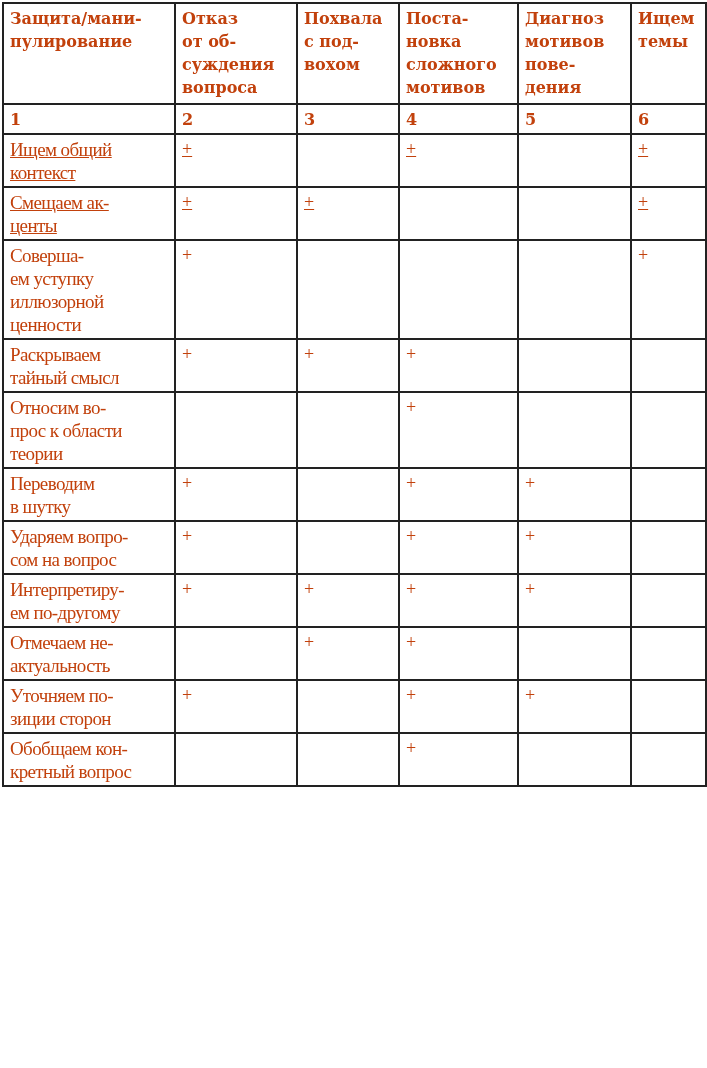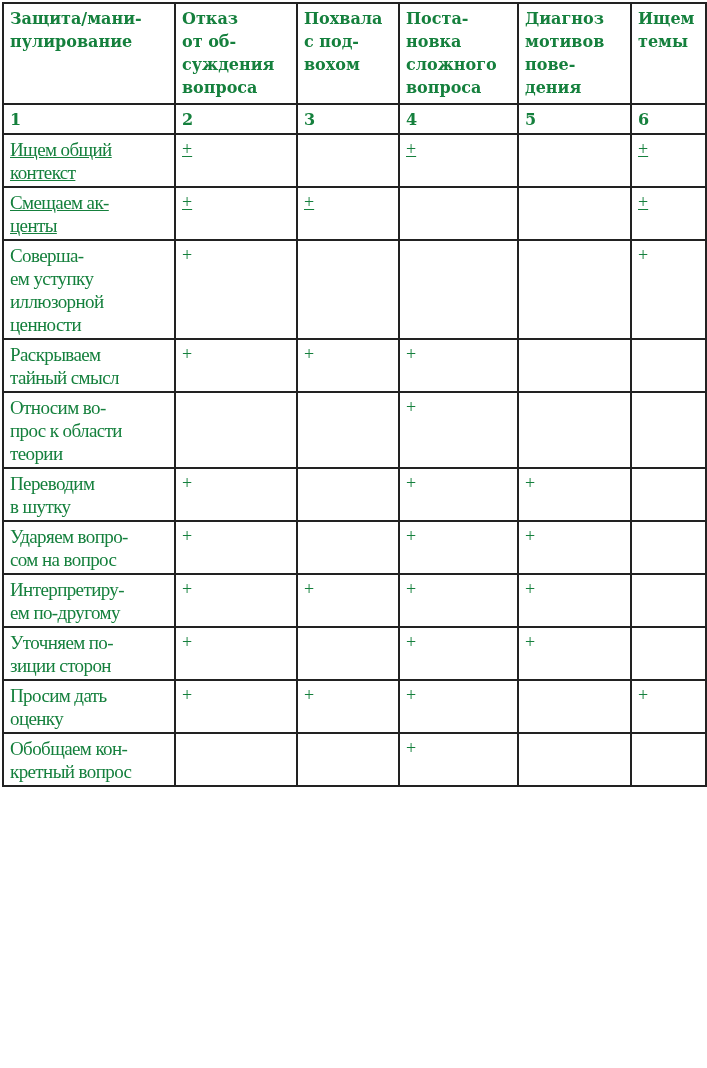--- a/index.html
+++ b/index.html
@@ -2,21 +2,21 @@
 <html><head>
 <meta charset="utf-8">
 <style>
   html, body { margin: 0; padding: 0; background: #ffffff; }
   body { width: 707px; height: 1068px; overflow: hidden; }
   table {
     border-collapse: collapse;
     position: absolute; left: 2px; top: 2px;
     width: 703px;
     table-layout: fixed;
-    color: #15803d;
+    color: #c2410c;
   }
   td, th {
     border: 2px solid #222;
     vertical-align: top;
     padding: 3px 6px 2px 6px;
     font-family: "Liberation Serif", "DejaVu Serif", serif;
     font-size: 19px;
     line-height: 23px;
     text-align: left;
   }
@@ -45,21 +45,21 @@
       <th><span>Отказ
 от об-
 суждения
 вопроса</span></th>
       <th><span>Похвала
 с под-
 вохом</span></th>
       <th><span>Поста-
 новка
 сложного
-вопроса</span></th>
+мотивов</span></th>
       <th><span>Диагноз
 мотивов
 пове-
 дения</span></th>
       <th><span>Ищем
 темы</span></th>
     </tr>
   </thead>
   <tbody id="tbody">
     <tr class="nums">
@@ -139,36 +139,36 @@
       <tr style="height: 50px;">
         <td class="row-label">Интерпретиру-
 ем по-другому</td>
         <td class="mark">+</td>
         <td class="mark">+</td>
         <td class="mark">+</td>
         <td class="mark">+</td>
         <td class="mark"></td>
       </tr>
       <tr style="height: 50px;">
+        <td class="row-label">Отмечаем не-
+актуальность</td>
+        <td class="mark"></td>
+        <td class="mark">+</td>
+        <td class="mark">+</td>
+        <td class="mark"></td>
+        <td class="mark"></td>
+      </tr>
+      <tr style="height: 50px;">
         <td class="row-label">Уточняем по-
 зиции сторон</td>
         <td class="mark">+</td>
         <td class="mark"></td>
         <td class="mark">+</td>
         <td class="mark">+</td>
         <td class="mark"></td>
-      </tr>
-      <tr style="height: 50px;">
-        <td class="row-label">Просим дать
-оценку</td>
-        <td class="mark">+</td>
-        <td class="mark">+</td>
-        <td class="mark">+</td>
-        <td class="mark"></td>
-        <td class="mark">+</td>
       </tr>
       <tr style="height: 50px;">
         <td class="row-label">Обобщаем кон-
 кретный вопрос</td>
         <td class="mark"></td>
         <td class="mark"></td>
         <td class="mark">+</td>
         <td class="mark"></td>
         <td class="mark"></td>
       </tr>

